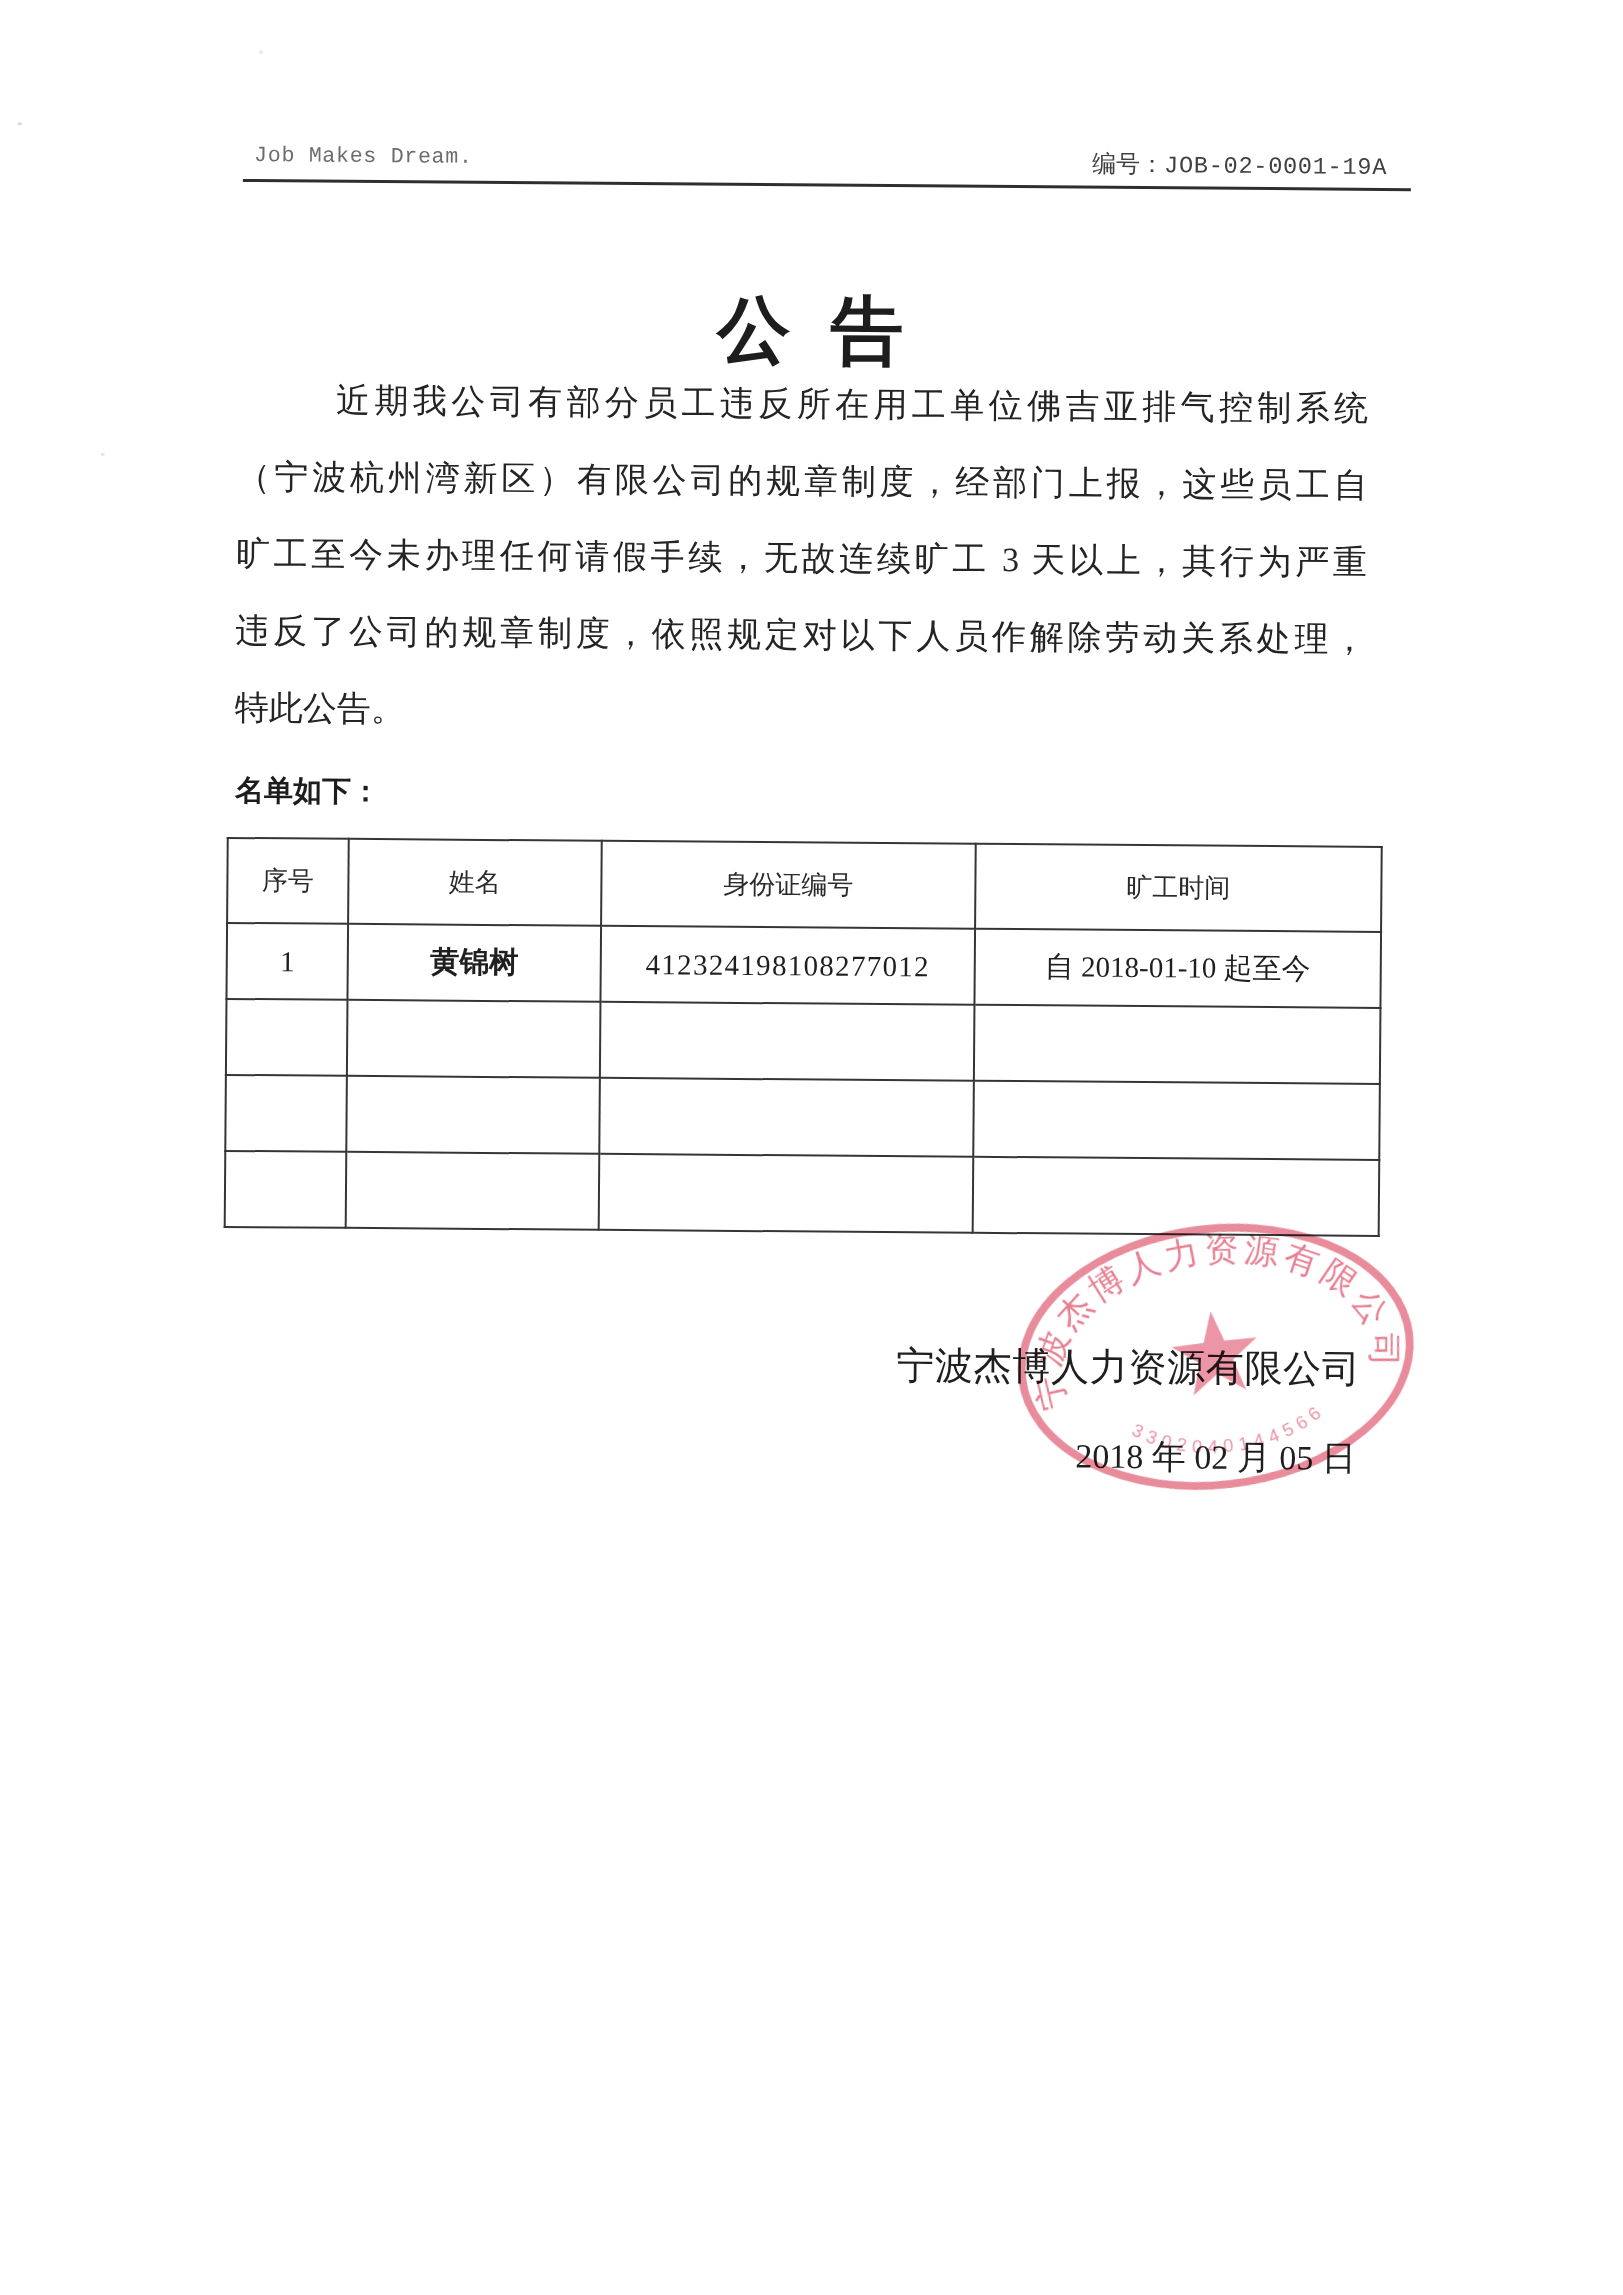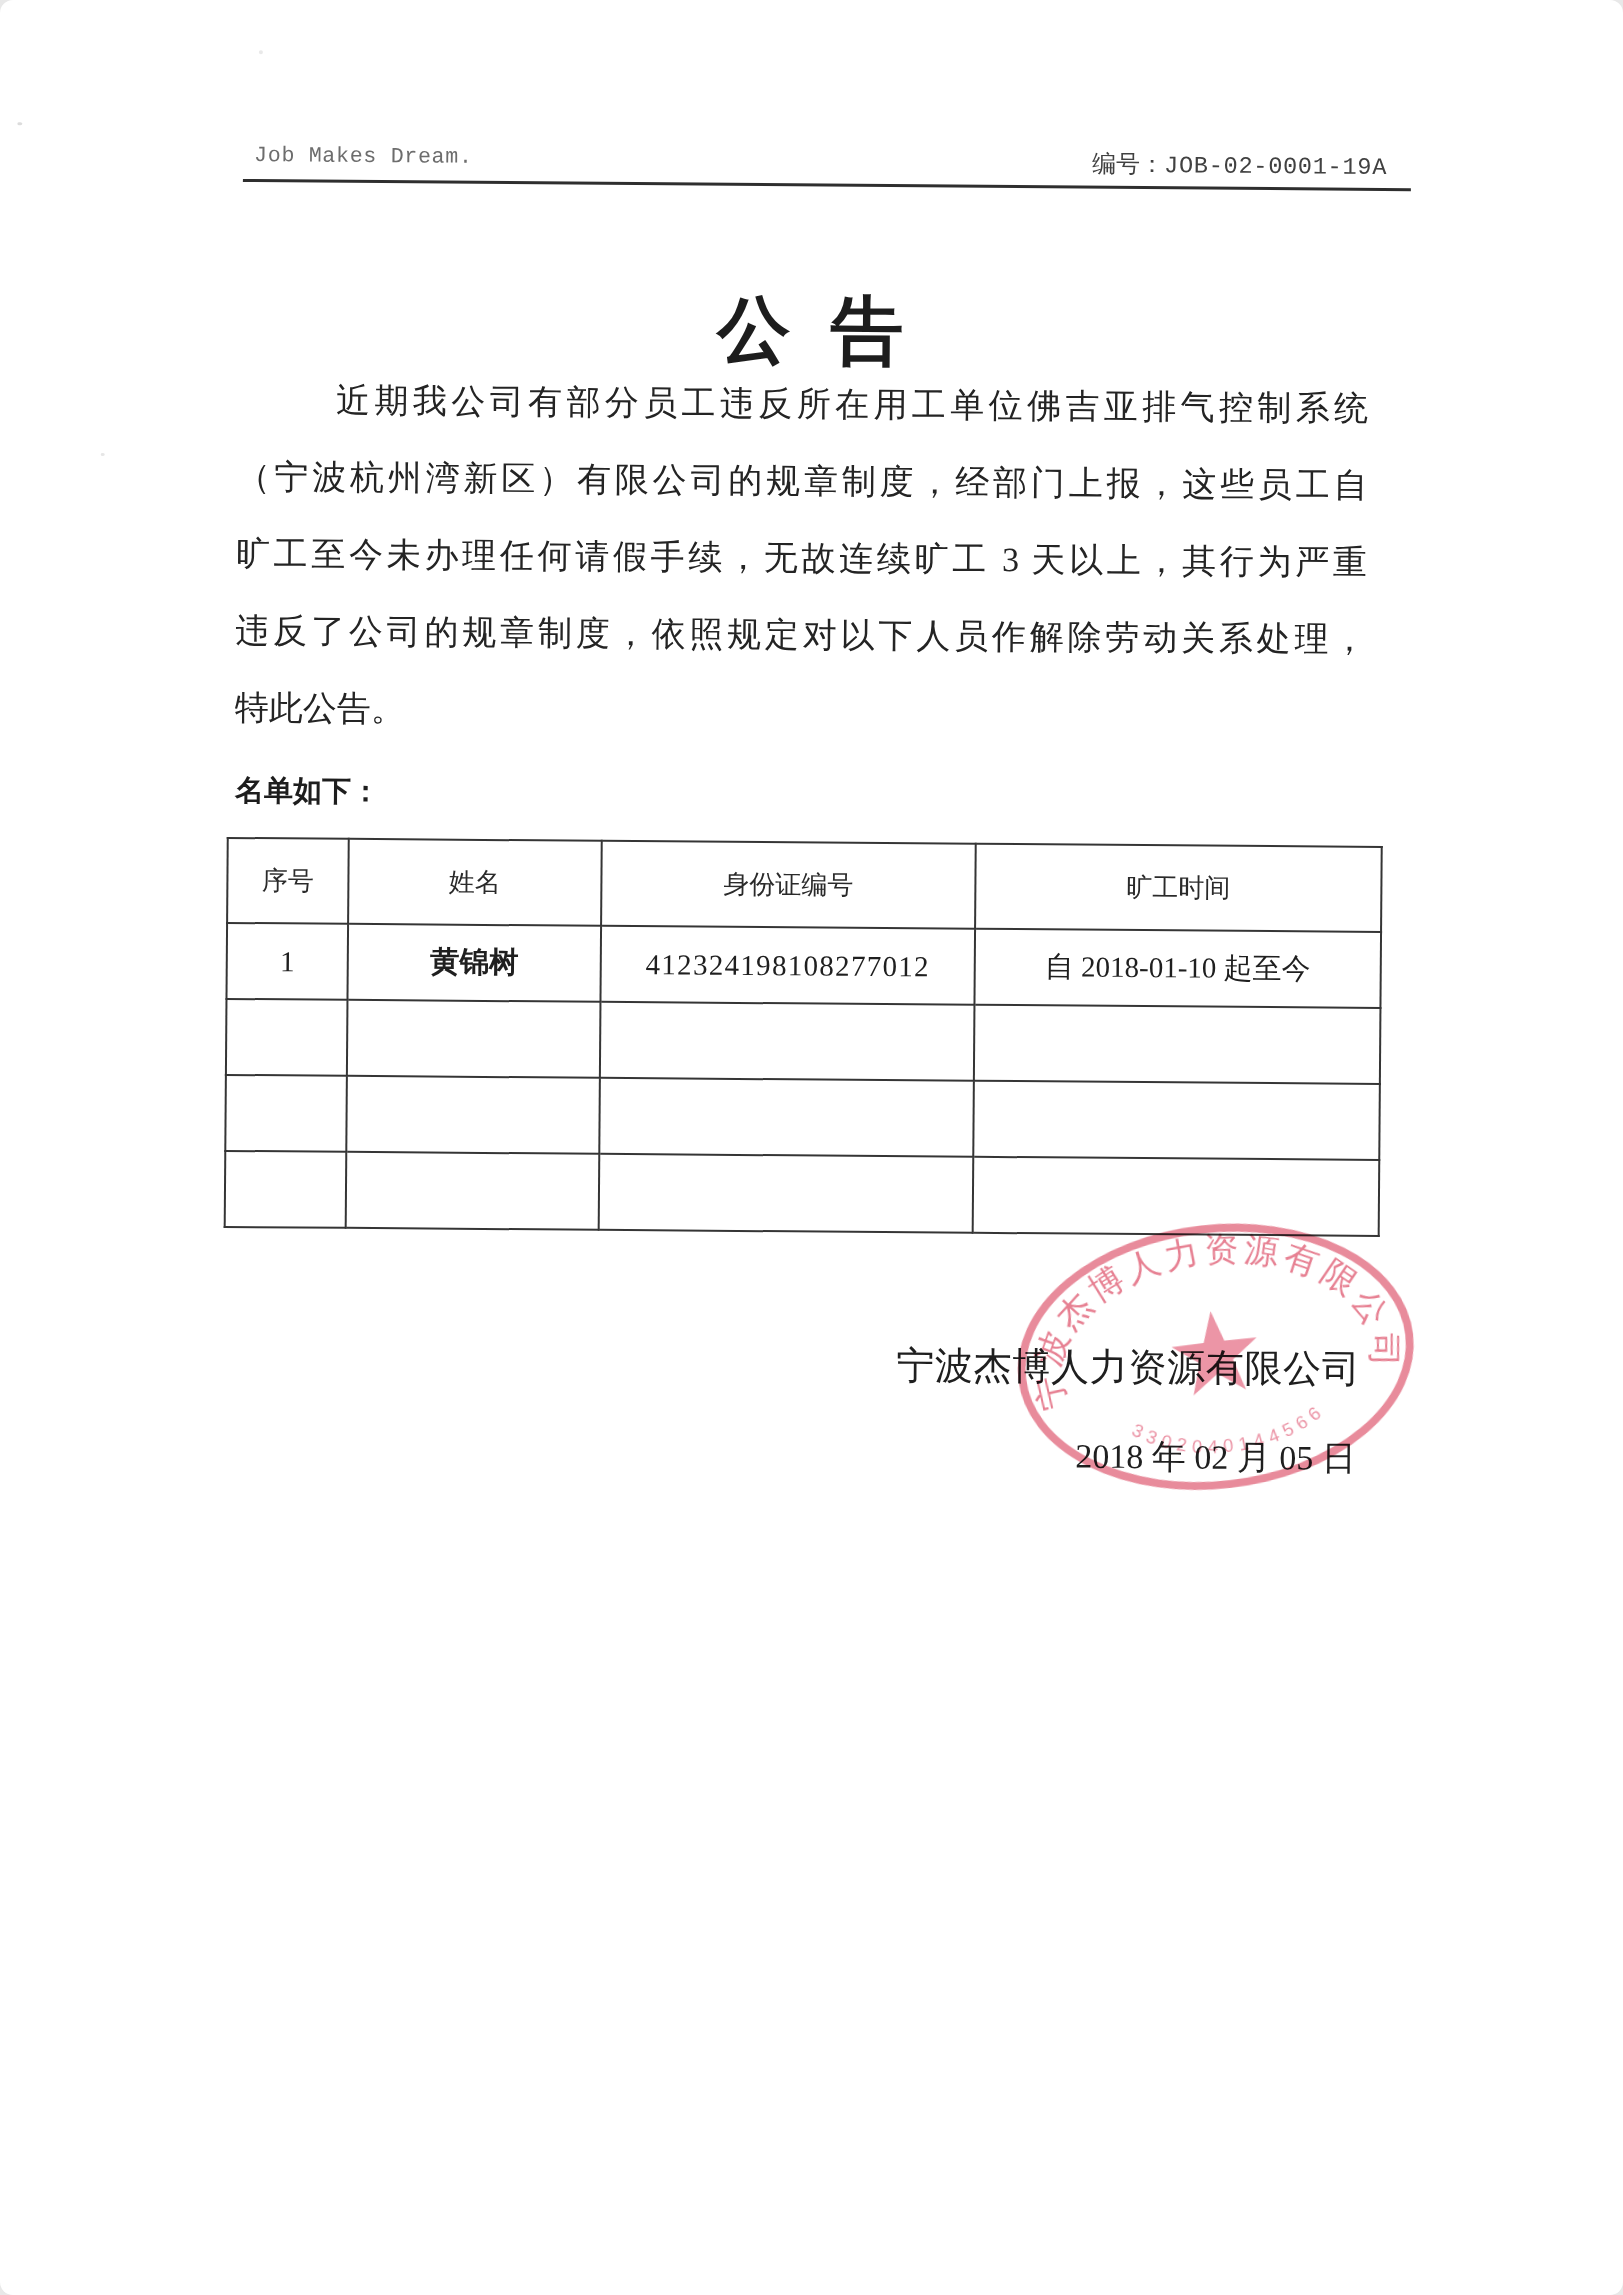--- a/index.html
+++ b/index.html
@@ -1,18 +1,18 @@
 <!DOCTYPE html>
 <html style="font-size:10.5px"><head>
 <meta charset="utf-8">
 <style>
   html,body{margin:0;padding:0;background:#e8e8e8;}
   .page{
     position:relative;width:1623px;height:2295px;background:#ffffff;
-    overflow:hidden;font-family:"Liberation Serif","DejaVu Serif",serif;color:#262626;border-radius:13px;
+    overflow:hidden;font-family:"Liberation Serif","DejaVu Serif",serif;color:#262626;
   }
   .sheet{position:absolute;left:0;top:0;width:1623px;height:2295px;
     transform:rotate(0.45deg);transform-origin:242px 170px;}
   
   .slogan{
     position:absolute;left:254px;top:143px;font-family:"Liberation Mono","DejaVu Sans Mono",monospace;
     font-size:21.6px;letter-spacing:0.7px;color:#6d6d6d;white-space:nowrap;
   }
   .docno{
     position:absolute;right:236px;top:141px;font-size:24px;color:#414141;white-space:nowrap;

